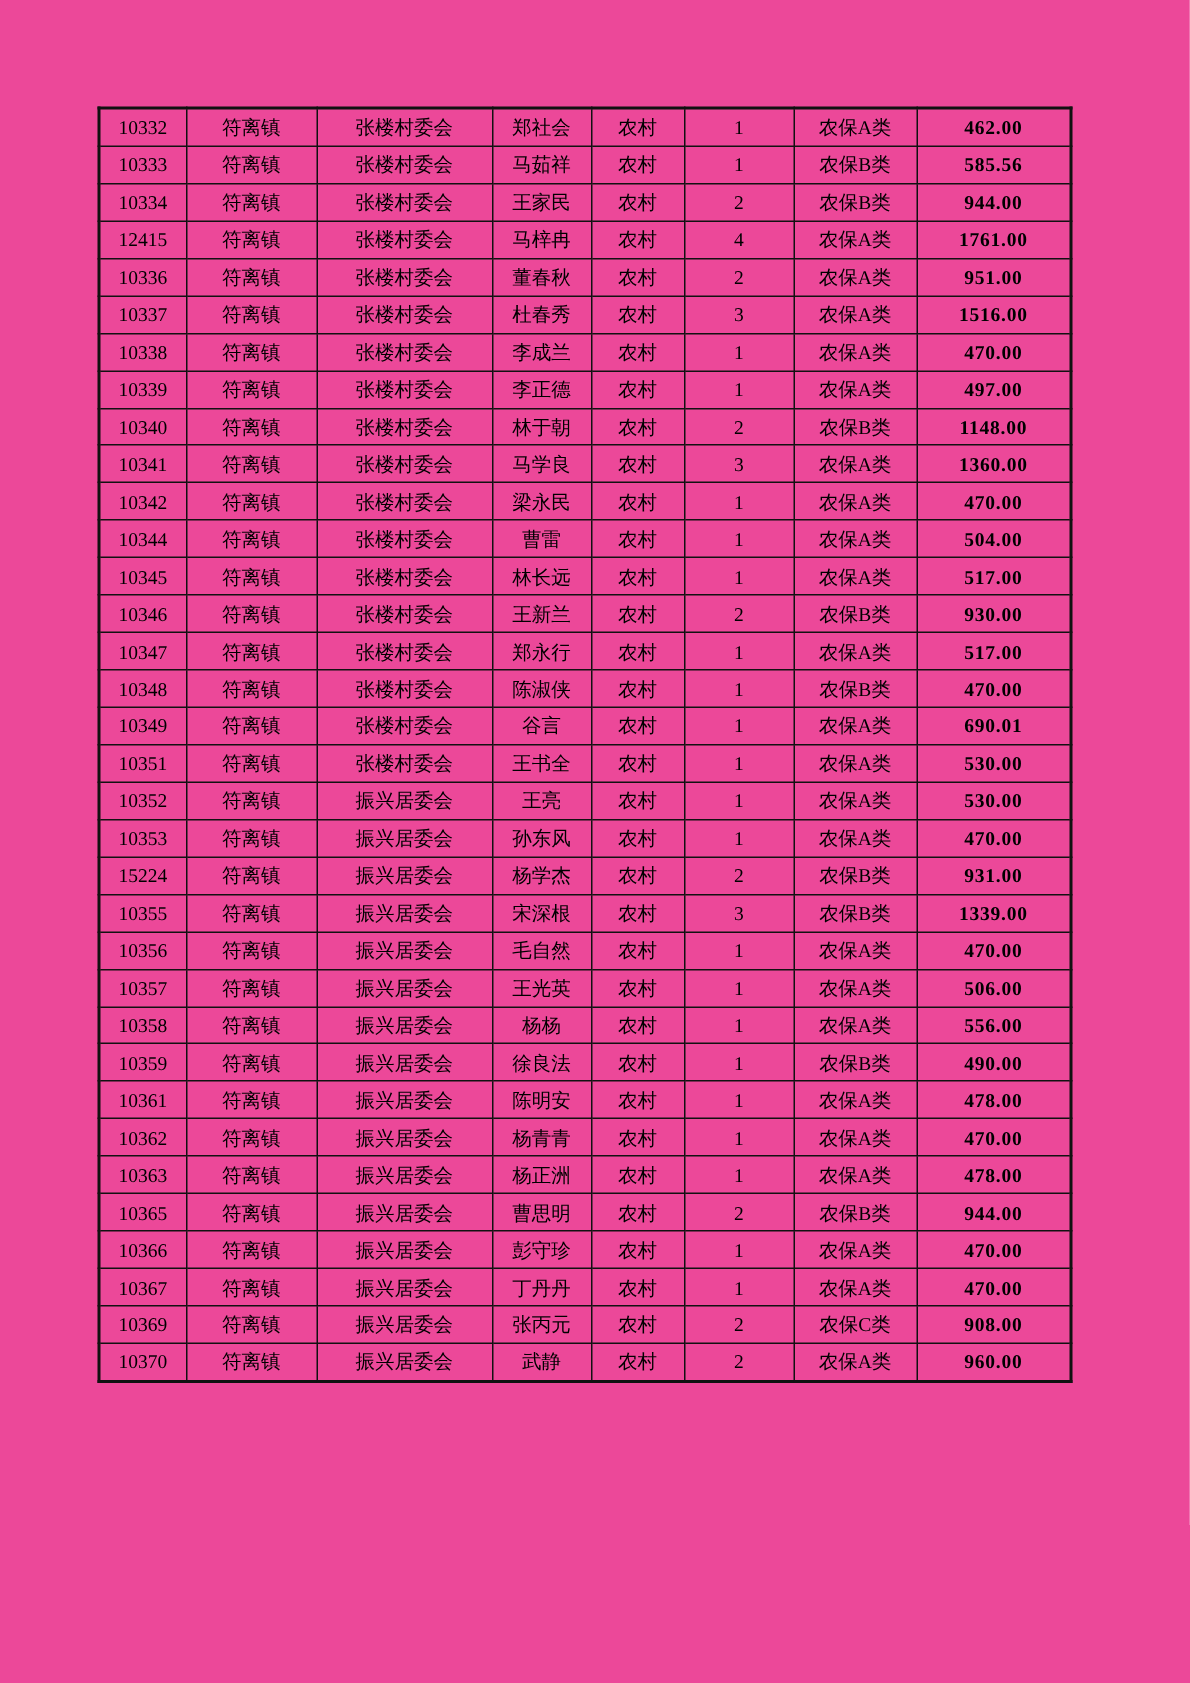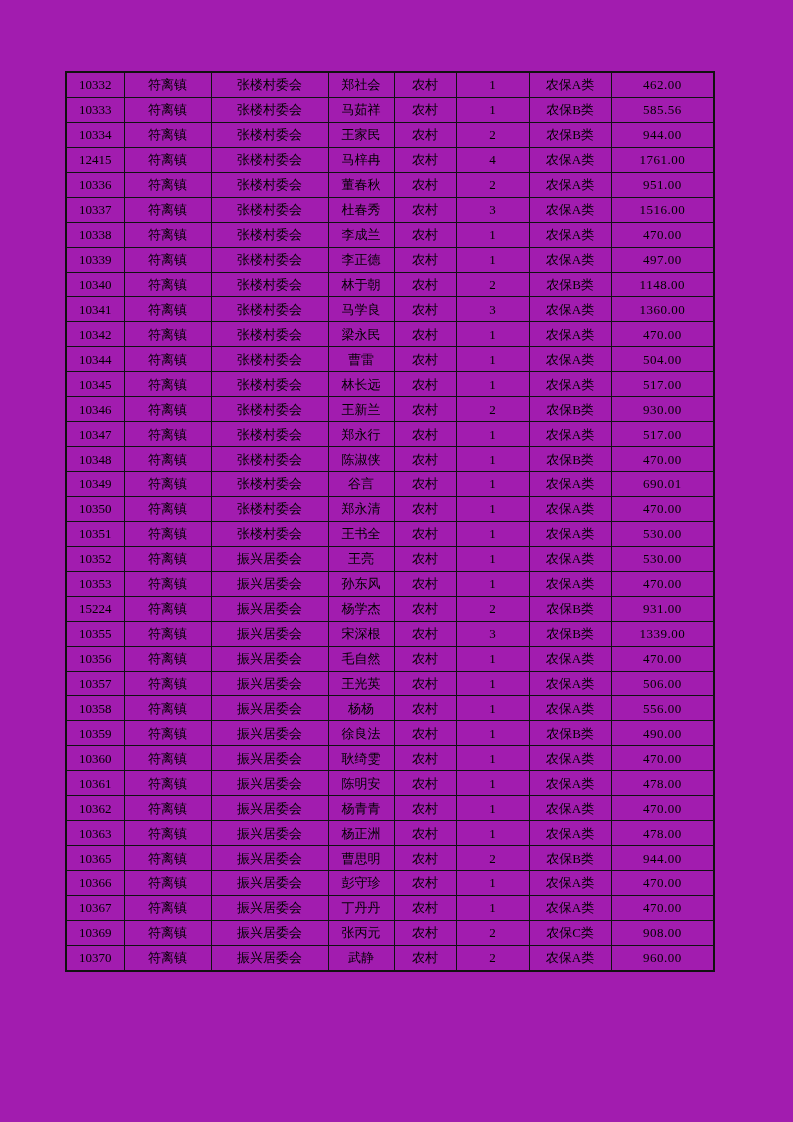--- a/index.html
+++ b/index.html
@@ -12,21 +12,21 @@
     background: #ffffff;
     position: relative;
     font-family: "Liberation Serif", "DejaVu Serif", serif;
     color: #000000;
   }
   .page {
     position: absolute;
     left: 0; top: 0;
     width: 793px;
     height: 1122px;
-    background: #a21caf;
+    background: #ec4899;
     overflow: hidden;
   }
   table.data-table {
     position: absolute;
     left: 65px;
     top: 71px;
     width: 648px;
     border-collapse: collapse;
     table-layout: fixed;
     border: 2px solid #111111;
@@ -35,21 +35,21 @@
     border: 1px solid #111111;
     height: 23.95px;
     padding: 0 2px;
     font-size: 13px;
     line-height: 1;
     text-align: center;
     vertical-align: middle;
     white-space: nowrap;
     overflow: hidden;
   }
-  td.col-amount { letter-spacing: 0.5px; }
+  td.col-amount { letter-spacing: 0.5px; font-weight: bold; }
 </style>
 </head>
 <body>
 
 <div class="page">
   <table class="data-table">
     <colgroup>
       <col style="width:58px">
       <col style="width:87px">
       <col style="width:117px">
@@ -224,30 +224,20 @@
     <td class="col-id">10349</td>
     <td class="col-town">符离镇</td>
     <td class="col-village">张楼村委会</td>
     <td class="col-name">谷言</td>
     <td class="col-residence">农村</td>
     <td class="col-count">1</td>
     <td class="col-category">农保A类</td>
     <td class="col-amount">690.01</td>
   </tr>
         <tr>
-    <td class="col-id">10350</td>
-    <td class="col-town">符离镇</td>
-    <td class="col-village">张楼村委会</td>
-    <td class="col-name">郑永清</td>
-    <td class="col-residence">农村</td>
-    <td class="col-count">1</td>
-    <td class="col-category">农保A类</td>
-    <td class="col-amount">470.00</td>
-  </tr>
-        <tr>
     <td class="col-id">10351</td>
     <td class="col-town">符离镇</td>
     <td class="col-village">张楼村委会</td>
     <td class="col-name">王书全</td>
     <td class="col-residence">农村</td>
     <td class="col-count">1</td>
     <td class="col-category">农保A类</td>
     <td class="col-amount">530.00</td>
   </tr>
         <tr>
@@ -322,30 +312,20 @@
   </tr>
         <tr>
     <td class="col-id">10359</td>
     <td class="col-town">符离镇</td>
     <td class="col-village">振兴居委会</td>
     <td class="col-name">徐良法</td>
     <td class="col-residence">农村</td>
     <td class="col-count">1</td>
     <td class="col-category">农保B类</td>
     <td class="col-amount">490.00</td>
-  </tr>
-        <tr>
-    <td class="col-id">10360</td>
-    <td class="col-town">符离镇</td>
-    <td class="col-village">振兴居委会</td>
-    <td class="col-name">耿绮雯</td>
-    <td class="col-residence">农村</td>
-    <td class="col-count">1</td>
-    <td class="col-category">农保A类</td>
-    <td class="col-amount">470.00</td>
   </tr>
         <tr>
     <td class="col-id">10361</td>
     <td class="col-town">符离镇</td>
     <td class="col-village">振兴居委会</td>
     <td class="col-name">陈明安</td>
     <td class="col-residence">农村</td>
     <td class="col-count">1</td>
     <td class="col-category">农保A类</td>
     <td class="col-amount">478.00</td>

